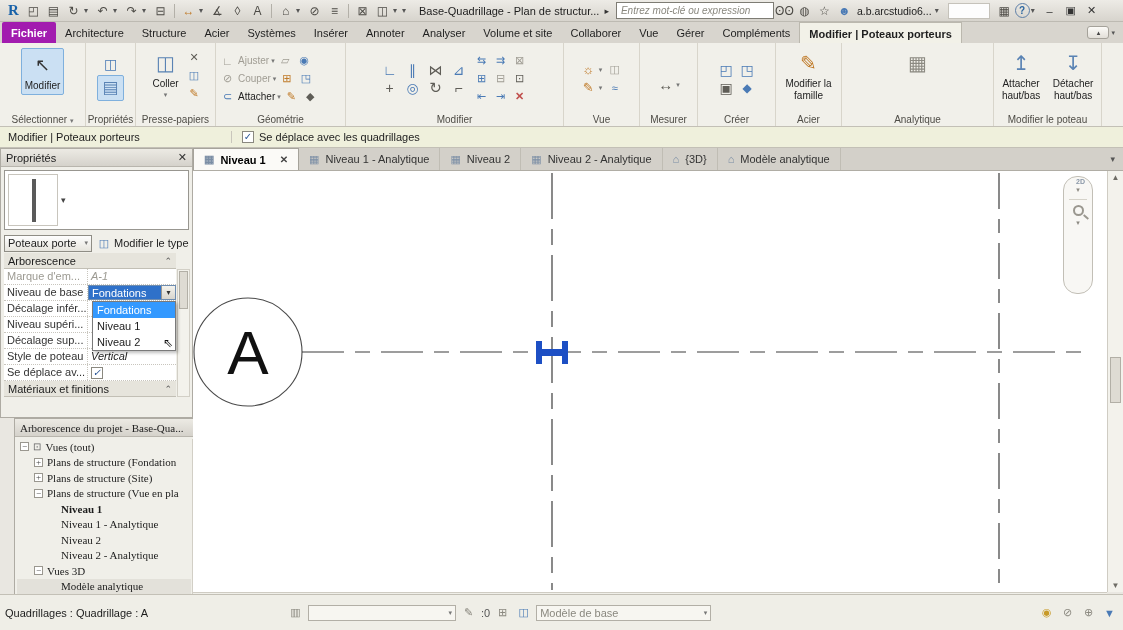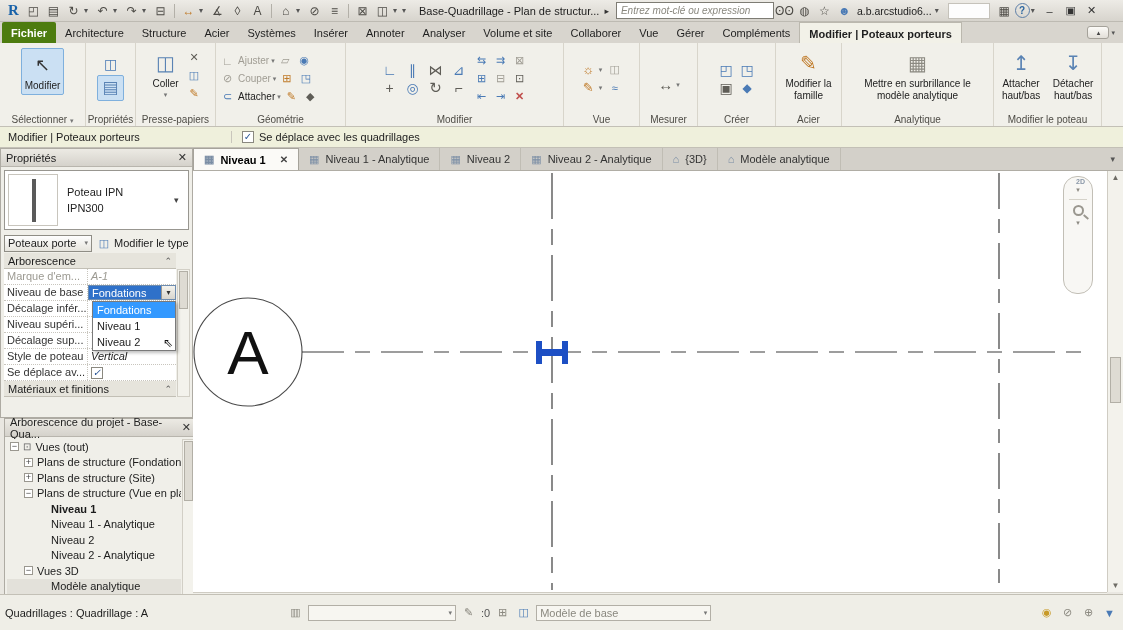--- a/index.html
+++ b/index.html
@@ -17,21 +17,21 @@
   .title-arrow{color:#333;font-size:9px;margin-right:6px;}
   .searchbox{width:158px;height:17px;background:#fff;border:1px solid #7e7c74;color:#8a887f;font-style:italic;font-size:10px;display:flex;align-items:center;padding:0 4px;overflow:hidden;white-space:nowrap;}
   .userlbl{font-size:10.5px;color:#222;margin:0 2px;white-space:nowrap;}
   .whitebox{width:42px;height:16px;background:#fdfdfd;border:1px solid #c5c2ba;margin:0 4px;}
   .helpc{width:15px;height:15px;border:1px solid #5d7fa8;border-radius:50%;color:#2c66a0;font-weight:bold;font-size:10px;display:flex;align-items:center;justify-content:center;}
   .winbtn{width:20px;height:16px;display:flex;align-items:center;justify-content:center;color:#333;font-size:11px;flex:none;}
 
   
   .tabrow{position:absolute;left:0;top:22px;right:0;height:21px;background:#d8d5ce;display:flex;align-items:stretch;padding-left:2px;}
   .rtab{padding:3px 9px 2px;display:flex;align-items:center;color:#1f1f1f;white-space:nowrap;}
-  .rtab.file{background:#4d7c0f;color:#fff;font-weight:bold;border-radius:2px 2px 0 0;}
+  .rtab.file{background:#a21caf;color:#fff;font-weight:bold;border-radius:2px 2px 0 0;}
   .rtab.context{background:#f2f1e8;border:1px solid #bbb8ae;border-bottom:none;font-weight:bold;}
   .ribbon-toggle{margin-left:auto;display:flex;align-items:center;gap:2px;padding-right:8px;color:#555;}
   .rtgl{width:22px;height:13px;border:1px solid #a5a29a;border-radius:3px;background:linear-gradient(#fcfbf8,#e2dfd8);font-size:7px;display:flex;align-items:center;justify-content:center;color:#444;}
 
   
   .ribbon{position:absolute;left:0;top:43px;right:0;height:84px;background:#f1f0ea;border-bottom:1px solid #c3c0b6;display:flex;}
   .panel{position:relative;height:100%;border-right:1px solid #d8d5cb;padding:3px 3px 15px;display:flex;align-items:flex-start;justify-content:center;gap:3px;flex:none;}
   .plabel{position:absolute;bottom:1px;left:0;right:0;text-align:center;color:#4e4c46;font-size:10px;white-space:nowrap;}
   .bigbtn{display:flex;flex-direction:column;align-items:center;gap:1px;padding:2px 3px;font-size:10px;line-height:1.15;text-align:center;color:#222;border:1px solid transparent;border-radius:2px;}
   .bigbtn .bicon{font-size:20px;height:28px;display:flex;align-items:center;justify-content:center;color:#5a83b4;}
@@ -346,21 +346,20 @@
       <div class="bigbtn">
         <span class="bicon" style="color:#c07b2a;">✎</span>
         <span>Modifier la famille</span>
       </div>
       <div class="plabel">Acier</div>
     </div>
 
     <div class="panel" style="width:152px;">
       <div class="bigbtn" style="max-width:146px;">
         <span class="bicon" style="color:#8c8a82;">▦</span>
-        <span>Mettre en surbrillance le modèle analytique</span>
       </div>
       <div class="plabel">Analytique</div>
     </div>
 
     <div class="panel" style="width:108px;">
       <div class="bigbtn">
         <span class="bicon">↥</span>
         <span>Attacher haut/bas</span>
       </div>
       <div class="bigbtn">
@@ -381,24 +380,20 @@
     </div>
   </div>
 
   <div class="palette" style="left:0;top:148px;width:193px;height:270px;">
     <div class="pal-head">
       <span>Propriétés</span>
       <span class="xbtn">✕</span>
     </div>
     <div class="typesel">
       <span class="thumb"></span>
-      <span class="typetext">
-        <span>Poteau IPN</span><br>
-        <span>IPN300</span>
-      </span>
       <span class="tscaret">▾</span>
     </div>
     <div class="filterrow">
       <span class="fcombo">
         <span>Poteaux porte</span>
         <span class="dcaret">▾</span>
       </span>
       <span class="edittype">
         <span class="sic blue" style="width:14px;font-size:11px;">◫</span>
         <span>Modifier le type</span>
@@ -455,21 +450,21 @@
         </div>
       </div>
     </div>
 
     <div class="pscroll">
         <div class="thumbv"></div>
       </div>
 
   </div>
 
-  <div class="palette" style="left:4px;top:418px;width:193px;height:192px;">
+  <div class="palette" style="left:14px;top:418px;width:193px;height:192px;font-family:Liberation Serif, serif;">
     <div class="pal-head">
       <span>Arborescence du projet - Base-Qua...</span>
       <span class="xbtn">✕</span>
     </div>
     <div class="tree">
       <div class="titem lv0">
         <span class="exp">−</span>
         <span class="rooticon">⊡</span>
         <span>Vues (tout)</span>
       </div>

